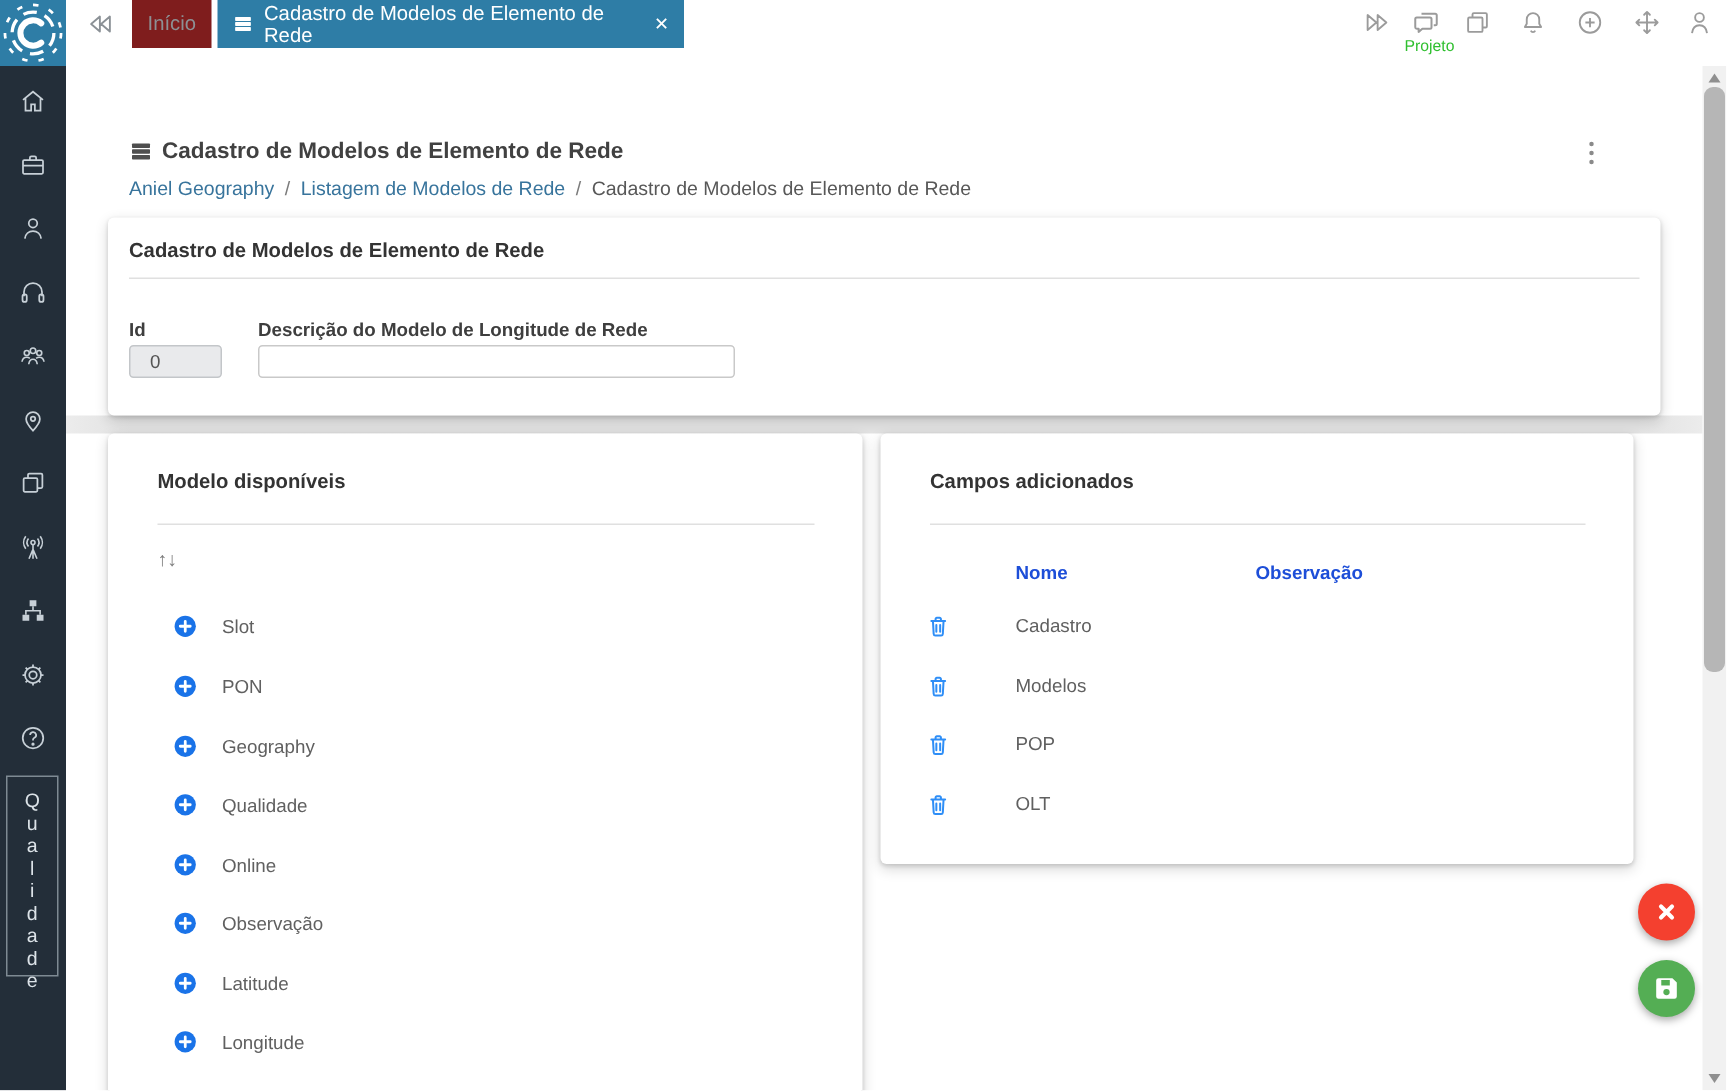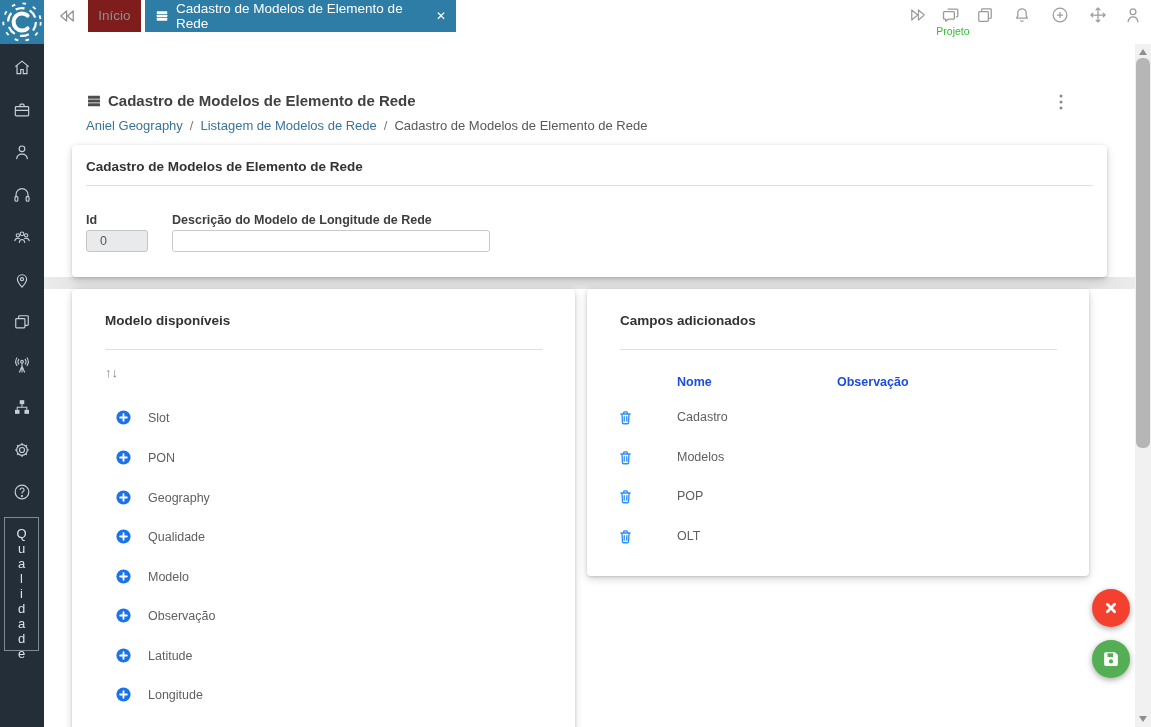--- a/index.html
+++ b/index.html
@@ -310,21 +310,21 @@
         </svg>
       </span>
     <span class="row-lbl avail-lbl" style="top:241px">Qualidade</span>
 
     <span class="row-ico add-ico" style="top:279px">
         <svg viewBox="0 0 24 24">
           <circle cx="12" cy="12" r="10" fill="#1a73e8"></circle>
           <path d="M12 7.3v9.4M7.3 12h9.4" stroke="#fff" stroke-width="2.6" stroke-linecap="round"></path>
         </svg>
       </span>
-    <span class="row-lbl avail-lbl" style="top:281px">Modelo</span>
+    <span class="row-lbl avail-lbl" style="top:281px">Online</span>
 
     <span class="row-ico add-ico" style="top:318px">
         <svg viewBox="0 0 24 24">
           <circle cx="12" cy="12" r="10" fill="#1a73e8"></circle>
           <path d="M12 7.3v9.4M7.3 12h9.4" stroke="#fff" stroke-width="2.6" stroke-linecap="round"></path>
         </svg>
       </span>
     <span class="row-lbl avail-lbl" style="top:320px">Observação</span>
 
     <span class="row-ico add-ico" style="top:358px">

